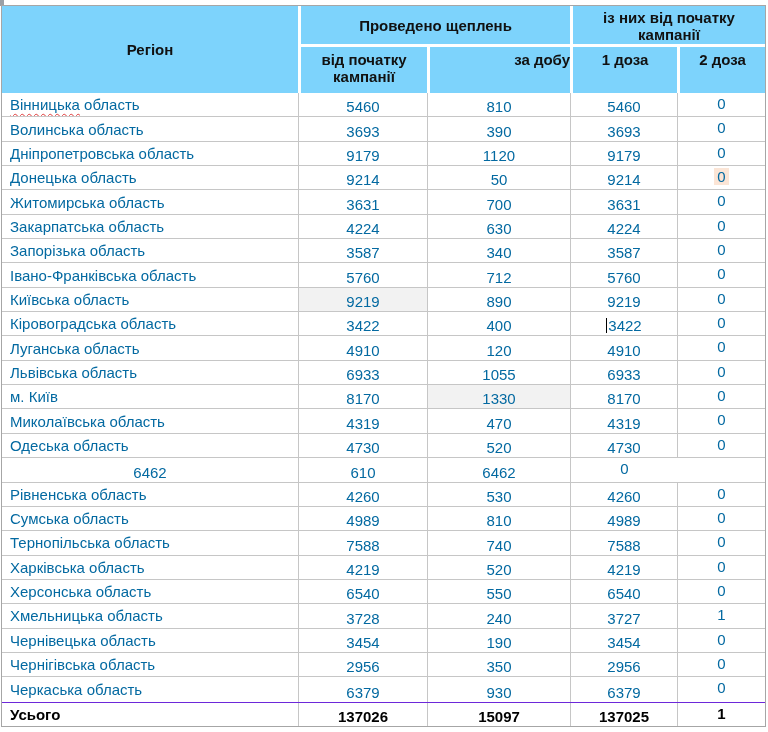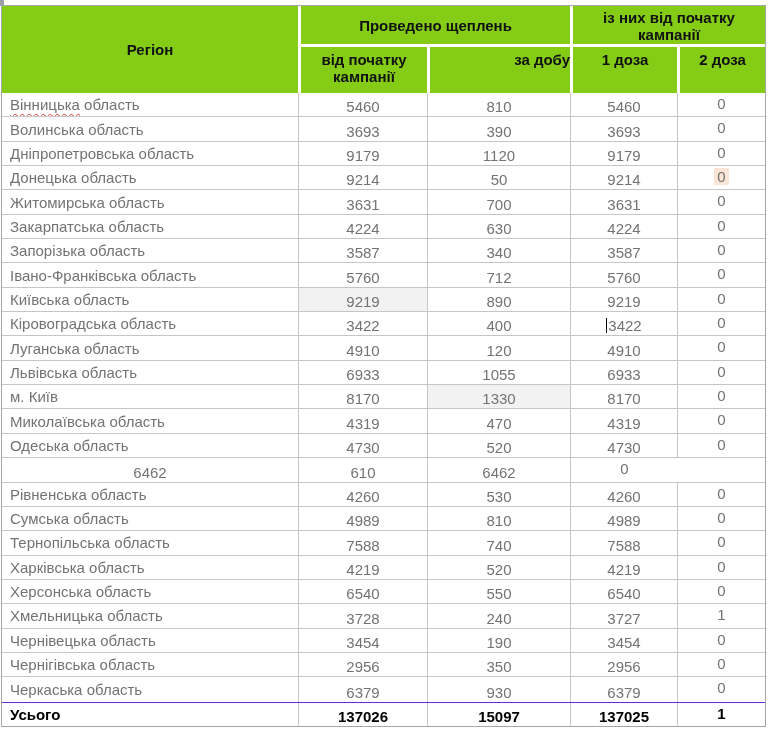--- a/index.html
+++ b/index.html
@@ -14,39 +14,39 @@
     border:1px solid #A6A6A6;background:#fff;
   }
   
   .thead{
     display:grid;
     grid-template-columns:296px 126px 140px 104px 1fr;
     grid-template-rows:38px 46px;
     gap:3px;background:#fff;
   }
   .th{
-    background:#84cc16;color:#111;font-weight:bold;font-size:15px;line-height:17px;
+    background:#7dd3fc;color:#111;font-weight:bold;font-size:15px;line-height:17px;
     display:flex;align-items:center;justify-content:center;text-align:center;
     box-sizing:border-box;
   }
   .th-region{grid-row:1 / span 2;grid-column:1;}
   .th-group1{grid-column:2 / span 2;grid-row:1;}
   .th-group2{grid-column:4 / span 2;grid-row:1;padding:2px 14px 0 14px;}
   .th-sub{grid-row:2;align-items:flex-start;padding-top:4px;}
   .th-sub1{grid-column:2;padding-left:14px;padding-right:14px;}
   .th-sub2{grid-column:3;justify-content:flex-end;}
   .th-sub3{grid-column:4;}
   .th-sub4{grid-column:5;}
   
   .row{
     display:grid;
     grid-template-columns:297px 129px 143px 107px 1fr;
     height:24.35px;box-sizing:border-box;
     border-bottom:1px solid #C6C6C6;
-    font-size:15px;color:#737373;
+    font-size:15px;color:#0369a1;
   }
   .tbody .row:last-child{border-bottom:none;}
   .cell{
     box-sizing:border-box;border-right:1px solid #C6C6C6;
     display:flex;overflow:hidden;
   }
   .cell:last-child{border-right:none;}
   .cell-region{align-items:center;padding-left:8px;}
   .cell-num{justify-content:center;align-items:flex-end;padding-bottom:1px;}
   .cell-dose2{justify-content:center;align-items:flex-start;padding-top:2px;}

